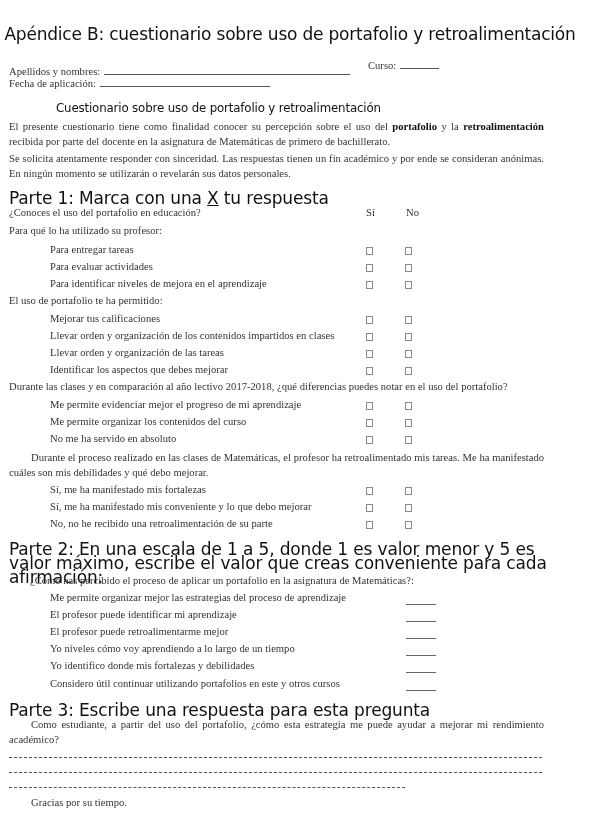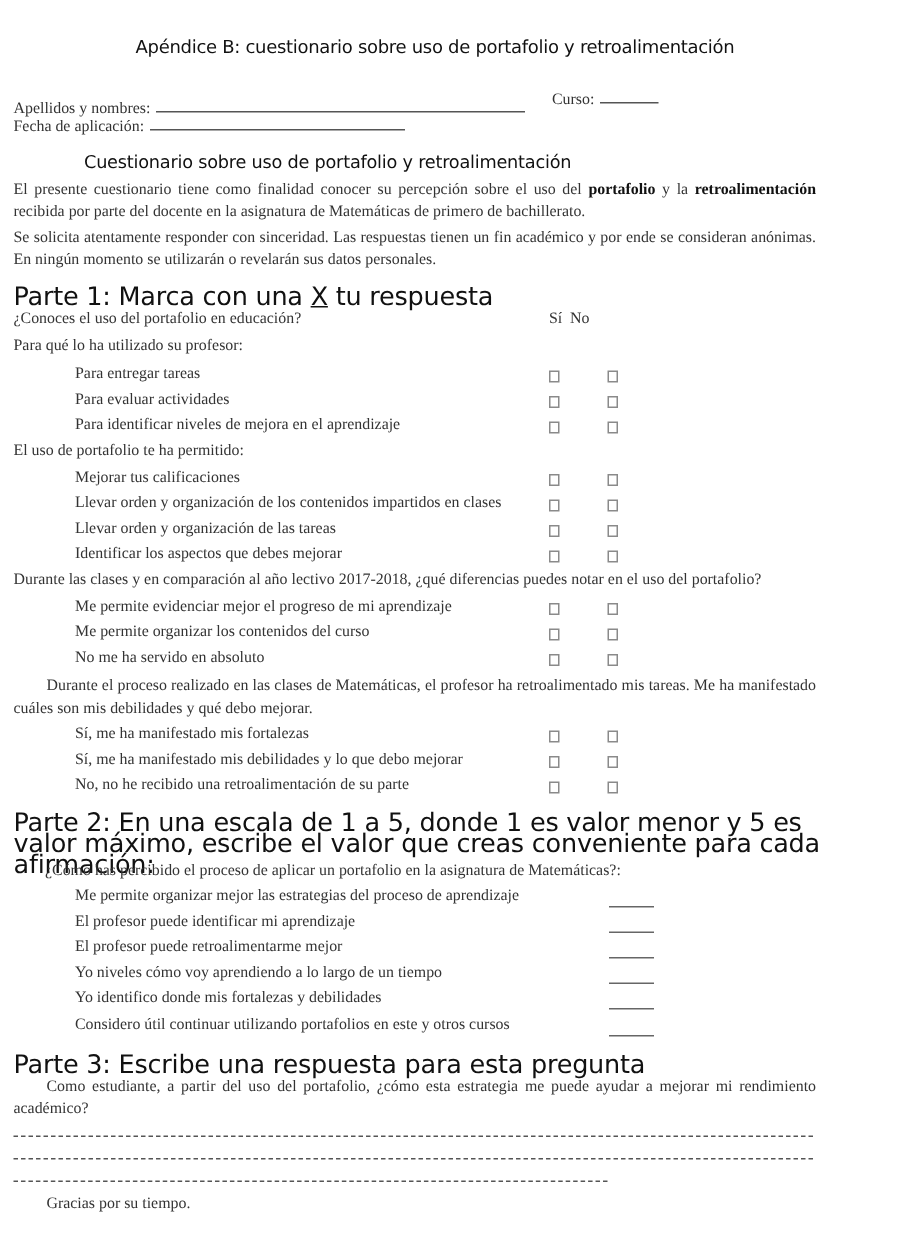--- a/index.html
+++ b/index.html
@@ -2,21 +2,21 @@
 <html><head>
 <meta charset="utf-8">
 <style>
   * { margin: 0; padding: 0; box-sizing: border-box; }
   html, body { width: 600px; height: 826px; background: #ffffff; overflow: hidden; }
   body { position: relative; color: #2a2a2a; font-family: "DejaVu Serif", serif; }
   .serif { font-family: "Liberation Serif", "DejaVu Serif", serif; font-size: 10.6px; color: #333; }
   .sans { font-family: "DejaVu Sans", "Liberation Sans", sans-serif; color: #111; }
   .abs { position: absolute; white-space: nowrap; }
 
-  .title { left: 0; width: 580px; top: 24px; text-align: center; font-size: 12px; font-weight: normal; letter-spacing: -0.2px; }
+  .title { left: 0; width: 580px; top: 24px; text-align: center; font-size: 17px; font-weight: normal; letter-spacing: -0.2px; }
   .h2 { font-size: 11.8px; letter-spacing: -0.15px; }
   .h3 { font-size: 17px; letter-spacing: -0.15px; }
 
   .blank-line { display: inline-block; border-bottom: 1px solid #555; height: 10px; vertical-align: baseline; margin-left: 4px; }
   .para { left: 9px; width: 535px; white-space: normal; line-height: 14.5px; text-align: justify; }
   .para b { color: #111; font-weight: bold; }
 
   .chk { width: 7px; height: 8px; border: 1px solid #8a8a8a; background: #fff; }
   .short-blank { width: 30px; height: 1px; background: #666; }
   .long-rule { height: 0; border-bottom: 1px dashed #555; }
@@ -41,21 +41,21 @@
 <div class="abs serif para" style="top:120px;">
   <span>El presente cuestionario tiene como finalidad conocer su percepción sobre el uso del </span><b>portafolio</b><span> y la </span><b>retroalimentación</b><span> recibida por parte del docente en la asignatura de Matemáticas de primero de bachillerato.</span>
 </div>
 <div class="abs serif para" style="top:152px;">Se solicita atentamente responder con sinceridad. Las respuestas tienen un fin académico y por ende se consideran anónimas. En ningún momento se utilizarán o revelarán sus datos personales.</div>
 
 <div class="abs sans h3" style="left:9px; top:188px;">
   <span>Parte 1: Marca con una </span><span class="underline-x">X</span><span> tu respuesta</span>
 </div>
 <div class="abs serif" style="left:9px; top:207px;">¿Conoces el uso del portafolio en educación?</div>
 <div class="abs serif" style="left:366px; top:207px;">Sí</div>
-<div class="abs serif" style="left:380px; top:207px;">No</div>
+<div class="abs serif" style="left:406px; top:207px;">No</div>
 
 <div id="part1-groups">
     <div class="abs serif" style="left: 9px; top: 225px;">Para qué lo ha utilizado su profesor:</div>
     <div class="abs serif" style="left: 50px; top: 244px;">Para entregar tareas</div>
     <div class="abs chk" style="left: 366px; top: 247px;"></div>
     <div class="abs chk" style="left: 405px; top: 247px;"></div>
     <div class="abs serif" style="left: 50px; top: 261px;">Para evaluar actividades</div>
     <div class="abs chk" style="left: 366px; top: 264px;"></div>
     <div class="abs chk" style="left: 405px; top: 264px;"></div>
     <div class="abs serif" style="left: 50px; top: 278px;">Para identificar niveles de mejora en el aprendizaje</div>
@@ -81,21 +81,21 @@
     <div class="abs serif" style="left: 50px; top: 416px;">Me permite organizar los contenidos del curso</div>
     <div class="abs chk" style="left: 366px; top: 419px;"></div>
     <div class="abs chk" style="left: 405px; top: 419px;"></div>
     <div class="abs serif" style="left: 50px; top: 433px;">No me ha servido en absoluto</div>
     <div class="abs chk" style="left: 366px; top: 436px;"></div>
     <div class="abs chk" style="left: 405px; top: 436px;"></div>
     <div class="abs serif" style="left: 9px; top: 450px; width: 535px; white-space: normal; line-height: 15px; text-align: justify; text-indent: 22px;">Durante el proceso realizado en las clases de Matemáticas, el profesor ha retroalimentado mis tareas. Me ha manifestado cuáles son mis debilidades y qué debo mejorar.</div>
     <div class="abs serif" style="left: 50px; top: 484px;">Sí, me ha manifestado mis fortalezas</div>
     <div class="abs chk" style="left: 366px; top: 487px;"></div>
     <div class="abs chk" style="left: 405px; top: 487px;"></div>
-    <div class="abs serif" style="left: 50px; top: 501px;">Sí, me ha manifestado mis debilidades y lo que debo mejorar</div>
+    <div class="abs serif" style="left: 50px; top: 501px;">Sí, me ha manifestado mis conveniente y lo que debo mejorar</div>
     <div class="abs chk" style="left: 366px; top: 504px;"></div>
     <div class="abs chk" style="left: 405px; top: 504px;"></div>
     <div class="abs serif" style="left: 50px; top: 518px;">No, no he recibido una retroalimentación de su parte</div>
     <div class="abs chk" style="left: 366px; top: 521px;"></div>
     <div class="abs chk" style="left: 405px; top: 521px;"></div>
   </div>
 
 <div class="abs sans h3" style="left:9px; top:542px; width:560px; white-space:normal; line-height:14px;">Parte 2: En una escala de 1 a 5, donde 1 es valor menor y 5 es valor máximo, escribe el valor que creas conveniente para cada afirmación:</div>
 <div class="abs serif" style="left:30px; top:575px;">¿Cómo has percibido el proceso de aplicar un portafolio en la asignatura de Matemáticas?:</div>
 <div id="part2-items">

